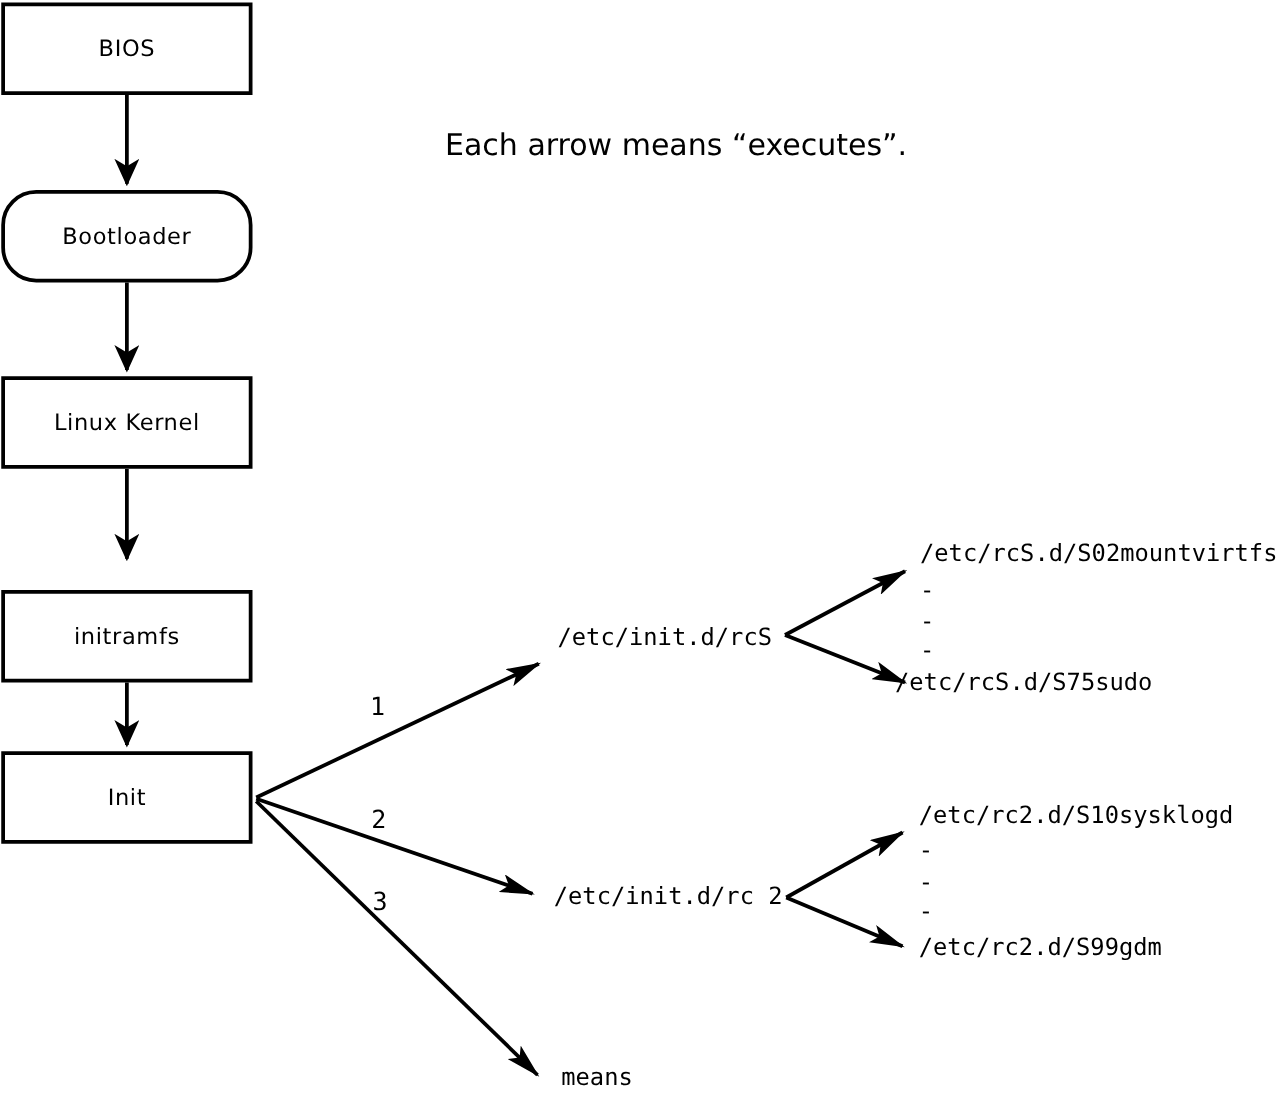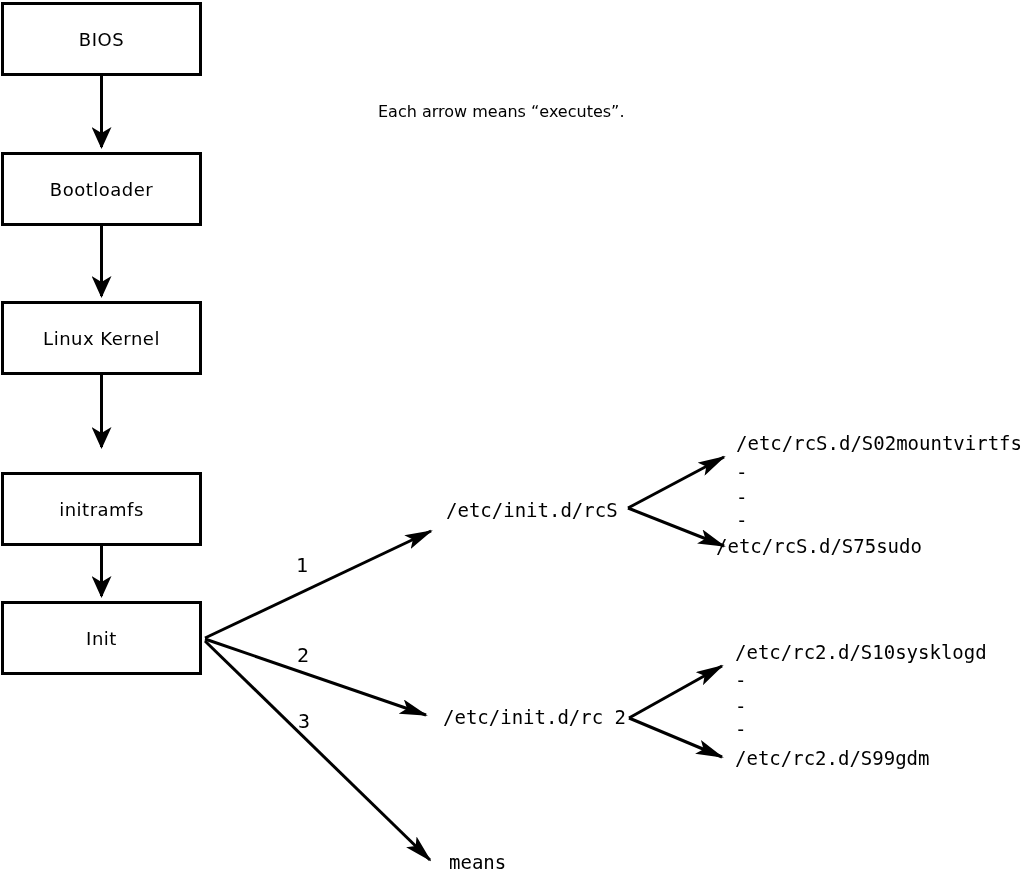--- a/index.html
+++ b/index.html
@@ -32,23 +32,23 @@
     background: #ffffff;
     box-sizing: border-box;
     display: flex;
     align-items: center;
     justify-content: center;
     font-size: 18px;
     letter-spacing: 0.5px;
   }
   .note {
     position: absolute;
-    left: 378px;
+    left: 356px;
     top: 102px;
-    font-size: 16px;
+    font-size: 24px;
     white-space: nowrap;
   }
   .mono {
     position: absolute;
     font-family: "DejaVu Sans Mono", "Liberation Mono", monospace;
     font-size: 19px;
     line-height: 22px;
     white-space: nowrap;
   }
   .branch-num {
@@ -85,21 +85,21 @@
     <line x1="628" y1="508" x2="724" y2="457" stroke="#000" stroke-width="3" marker-end="url(#ahd)"></line>
     <line x1="628" y1="508" x2="724" y2="546" stroke="#000" stroke-width="3" marker-end="url(#ahd)"></line>
 
     <line x1="629" y1="718" x2="722" y2="666" stroke="#000" stroke-width="3" marker-end="url(#ahd)"></line>
     <line x1="629" y1="718" x2="722" y2="757" stroke="#000" stroke-width="3" marker-end="url(#ahd)"></line>
   </svg>
 
   <div class="box" style="top:2px;">
     <span>BIOS</span>
   </div>
-  <div class="box" style="top:152px;">
+  <div class="box" style="top:152px;border-radius:28px;">
     <span>Bootloader</span>
   </div>
   <div class="box" style="top:301px;justify-content:center;">
     <span>Linux Kernel</span>
   </div>
   <div class="box" style="top:472px;">
     <span>initramfs</span>
   </div>
   <div class="box" style="top:601px;text-align:right;">
     <span>Init</span>

